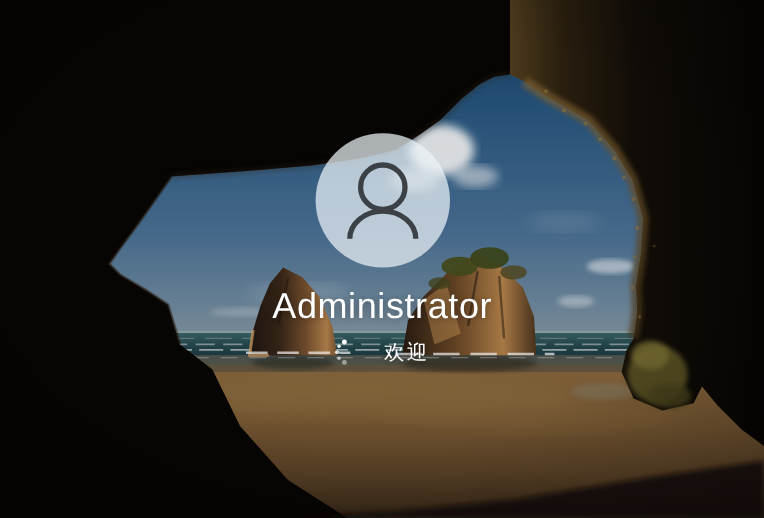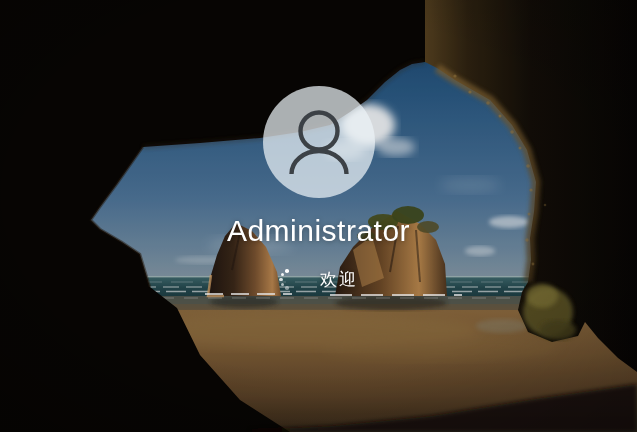--- a/index.html
+++ b/index.html
@@ -2,31 +2,31 @@
 <html><head>
 <meta charset="utf-8">
 <style>
   html,body{margin:0;padding:0;background:#000;}
   body{width:637px;height:432px;overflow:hidden;position:relative;
        font-family:"Liberation Sans","DejaVu Sans",sans-serif;}
   .stage{position:absolute;inset:0;width:637px;height:432px;}
   svg.bg{position:absolute;left:0;top:0;display:block;}
   .dim{position:absolute;inset:0;background:rgba(6,9,14,.10);pointer-events:none;}
 
-  .user-tile{position:absolute;left:0;top:86px;width:637px;
+  .user-tile{position:absolute;left:0;top:111px;width:637px;
              display:flex;flex-direction:column;align-items:center;}
   .avatar{width:112px;height:112px;border-radius:50%;
           background:rgba(236,242,246,.72);
           display:flex;align-items:center;justify-content:center;
           box-shadow:0 0 0 0 rgba(0,0,0,0);}
   .avatar svg{display:block;}
   .user-name{margin-top:16px;height:34px;line-height:34px;
              font-size:30px;font-weight:300;color:#fff;letter-spacing:.5px;
              text-shadow:0 1px 5px rgba(0,0,0,.35);}
-  .welcome-row{margin-top:20px;display:flex;align-items:center;gap:19px;font-family:Liberation Mono, monospace;}
+  .welcome-row{margin-top:9px;display:flex;align-items:center;gap:19px;font-family:Liberation Mono, monospace;}
   .spinner{position:relative;width:22px;height:22px;
            animation:spin 1.9s linear infinite;}
   .spinner .dot{position:absolute;width:3.6px;height:3.6px;border-radius:50%;
                 background:#fff;}
   .spinner .d0{left:6.1px;top:0.7px;opacity:1;}
   .spinner .d1{left:1.8px;top:4.0px;opacity:.92;}
   .spinner .d2{left:0.2px;top:9.2px;opacity:.8;}
   .spinner .d3{left:1.8px;top:14.4px;opacity:.62;}
   .spinner .d4{left:6.1px;top:17.7px;opacity:.45;}
   @keyframes spin{from{transform:rotate(0deg);}to{transform:rotate(360deg);}}

